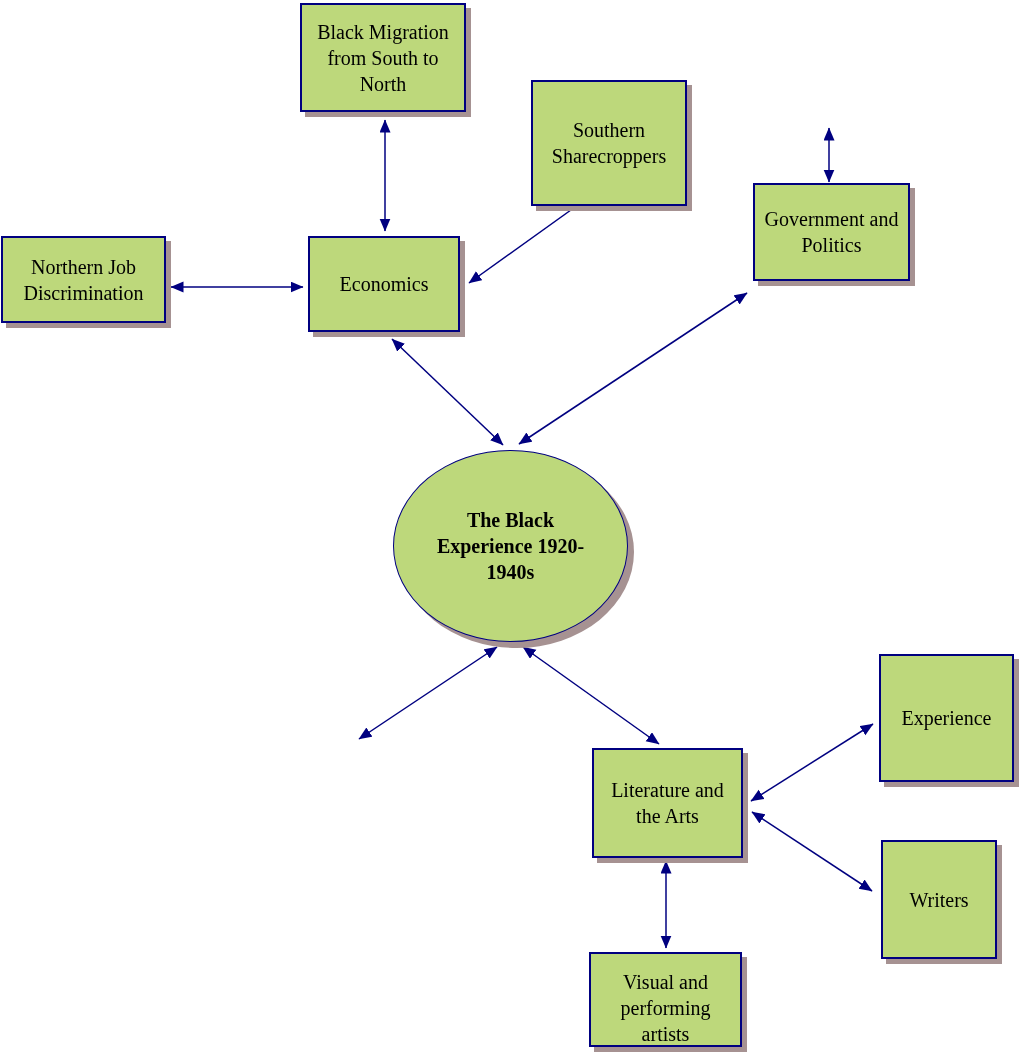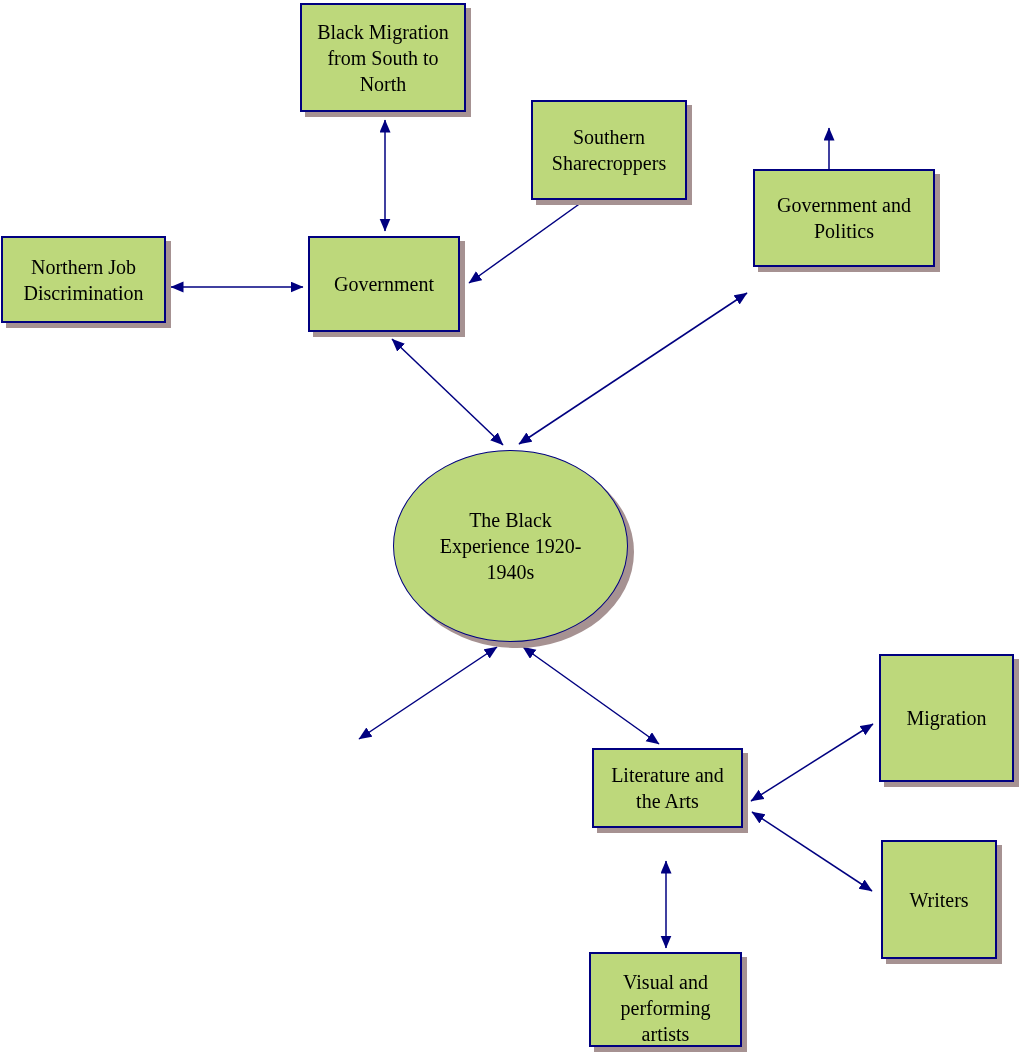--- a/index.html
+++ b/index.html
@@ -44,29 +44,29 @@
     top: 0;
     pointer-events: none;
   }
   #edges line {
     stroke: #000080;
     stroke-width: 1.5;
   }
 
   
   #n-black-migration   { left: 300px; top: 3px;   width: 166px; height: 109px; }
-  #n-sharecroppers     { left: 531px; top: 80px;  width: 156px; height: 100px; margin-top: 20px; }
+  #n-sharecroppers     { left: 531px; top: 80px;  width: 156px; height: 126px; }
   #n-jim-crow          { left: 747px; top: 8px;   width: 166px; height: 116px; }
   #n-northern-job      { left: 1px;   top: 236px; width: 165px; height: 87px; }
   #n-economics         { left: 308px; top: 236px; width: 152px; height: 96px; }
-  #n-government        { left: 753px; top: 169px; width: 182px; height: 98px; }
+  #n-government        { left: 753px; top: 183px; width: 157px; height: 98px; }
   #n-center            { left: 393px; top: 450px; width: 235px; height: 192px; }
-  #n-center .lbl       { max-width: 150px; }
+  #n-center .lbl       { max-width: 150px; font-weight: bold; }
   #n-culture           { left: 283px; top: 742px; width: 144px; height: 111px; }
-  #n-literature        { left: 592px; top: 748px; width: 151px; height: 80px; }
+  #n-literature        { left: 592px; top: 748px; width: 151px; height: 110px; }
   #n-musicians         { left: 879px; top: 654px; width: 135px; height: 128px; }
   #n-writers           { left: 881px; top: 840px; width: 116px; height: 119px; }
   #n-visual-artists    { left: 589px; top: 952px; width: 153px; height: 95px; }
   #n-visual-artists .lbl { max-width: 130px; margin-top: 16px; }
 </style>
 </head>
 <body>
 
 <div id="canvas">
 
@@ -96,38 +96,38 @@
   <div class="node" id="n-sharecroppers">
     <span class="lbl">Southern Sharecroppers</span>
   </div>
 
 
   <div class="node" id="n-northern-job">
     <span class="lbl">Northern Job Discrimination</span>
   </div>
 
   <div class="node" id="n-economics">
-    <span class="lbl">Government</span>
+    <span class="lbl">Economics</span>
   </div>
 
   <div class="node" id="n-government">
     <span class="lbl">Government and Politics</span>
   </div>
 
   <div class="node ellipse" id="n-center">
     <span class="lbl">The Black Experience 1920-1940s</span>
   </div>
 
 
   <div class="node" id="n-literature">
     <span class="lbl">Literature and the Arts</span>
   </div>
 
   <div class="node" id="n-musicians">
-    <span class="lbl">Migration</span>
+    <span class="lbl">Experience</span>
   </div>
 
   <div class="node" id="n-writers">
     <span class="lbl">Writers</span>
   </div>
 
   <div class="node" id="n-visual-artists">
     <span class="lbl">Visual and performing artists</span>
   </div>
 

